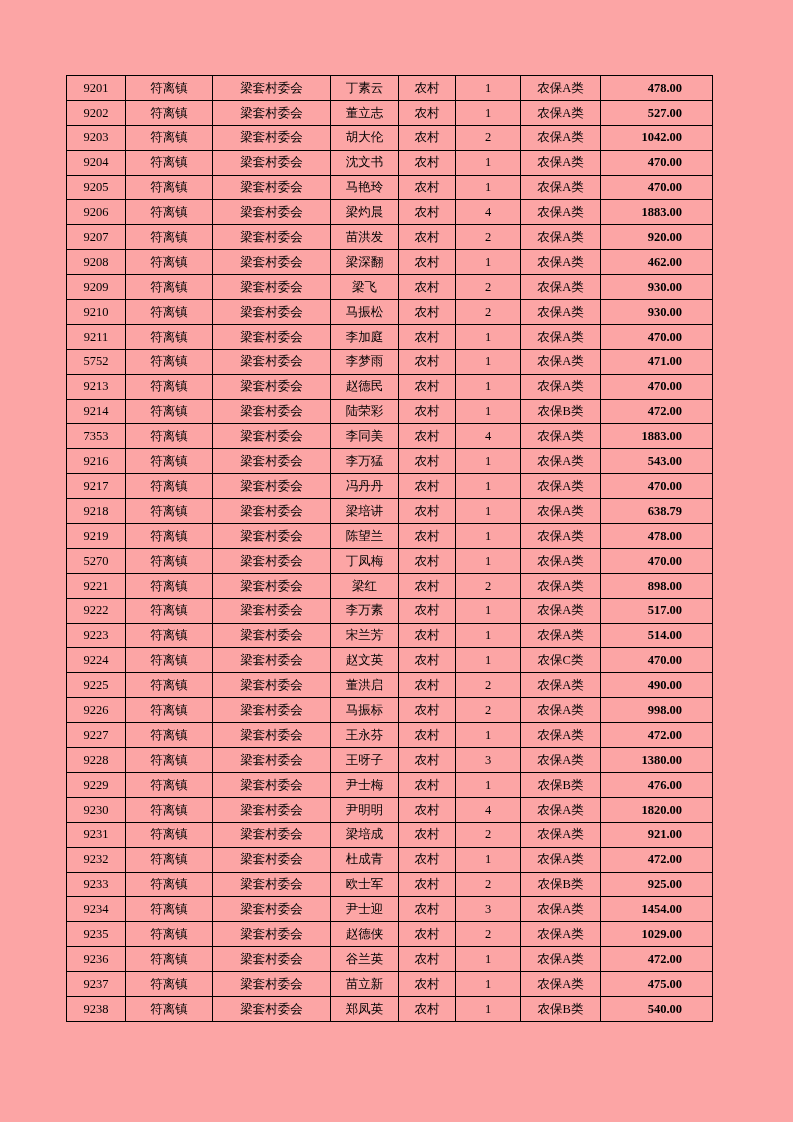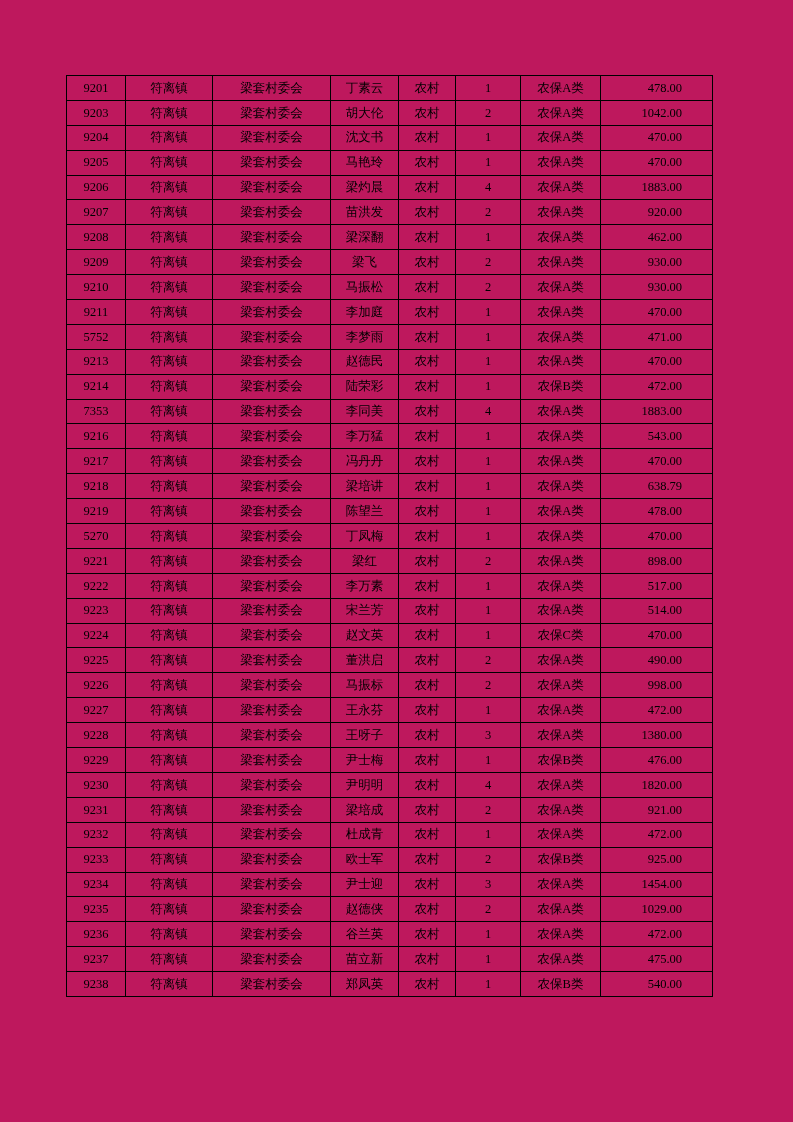--- a/index.html
+++ b/index.html
@@ -10,21 +10,21 @@
     width: 793px;
     height: 1122px;
     background: #ffffff;
     color: #000000;
     font-family: "Liberation Serif", "DejaVu Serif", serif;
     position: relative;
   }
   .page {
     width: 793px;
     height: 1122px;
-    background: #be185d;
+    background: #fca5a5;
     overflow: hidden;
   }
   table.data-table {
     border-collapse: collapse;
     table-layout: fixed;
     margin: 75px 0 0 66px;
     width: 646px;
   }
   table.data-table td {
     border: 1px solid #000000;
@@ -41,20 +41,21 @@
   col.col-town     { width: 87px;  }
   col.col-village  { width: 118px; }
   col.col-name     { width: 68px;  }
   col.col-category { width: 57px;  }
   col.col-count    { width: 65px;  }
   col.col-type     { width: 80px;  }
   col.col-amount   { width: 112px; }
   table.data-table td.cell-amount {
     text-align: right;
     padding-right: 30px;
+    font-weight: bold;
   }
 </style>
 </head>
 <body>
 
 <div class="page">
   <table class="data-table">
     <colgroup>
       <col class="col-id">
       <col class="col-town">
@@ -70,20 +71,30 @@
           <td class="cell-id">9201</td>
           <td class="cell-town">符离镇</td>
           <td class="cell-village">梁套村委会</td>
           <td class="cell-name">丁素云</td>
           <td class="cell-category">农村</td>
           <td class="cell-count">1</td>
           <td class="cell-type">农保A类</td>
           <td class="cell-amount">478.00</td>
         </tr>
         <tr>
+          <td class="cell-id">9202</td>
+          <td class="cell-town">符离镇</td>
+          <td class="cell-village">梁套村委会</td>
+          <td class="cell-name">董立志</td>
+          <td class="cell-category">农村</td>
+          <td class="cell-count">1</td>
+          <td class="cell-type">农保A类</td>
+          <td class="cell-amount">527.00</td>
+        </tr>
+        <tr>
           <td class="cell-id">9203</td>
           <td class="cell-town">符离镇</td>
           <td class="cell-village">梁套村委会</td>
           <td class="cell-name">胡大伦</td>
           <td class="cell-category">农村</td>
           <td class="cell-count">2</td>
           <td class="cell-type">农保A类</td>
           <td class="cell-amount">1042.00</td>
         </tr>
         <tr>

